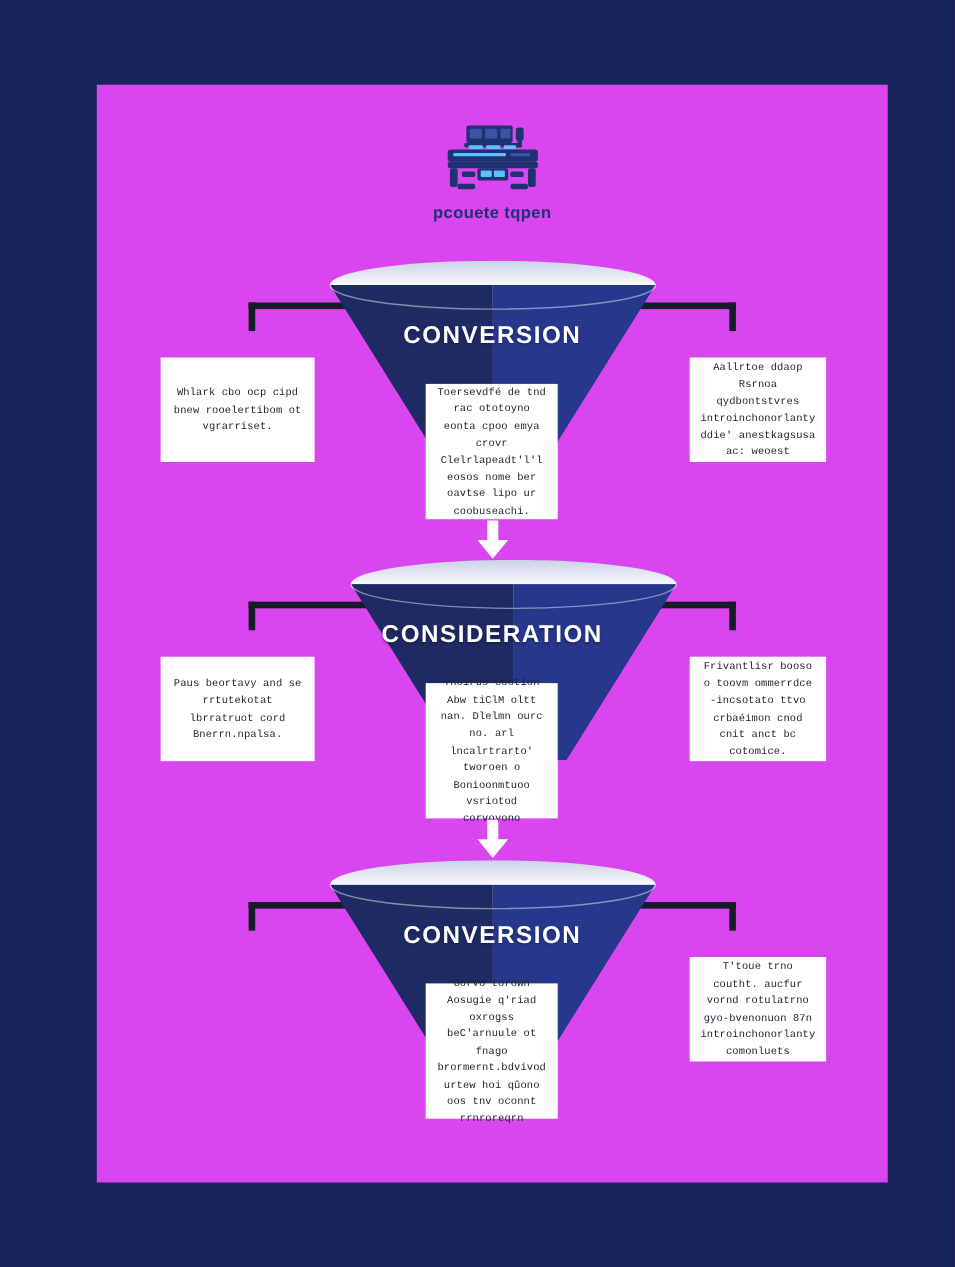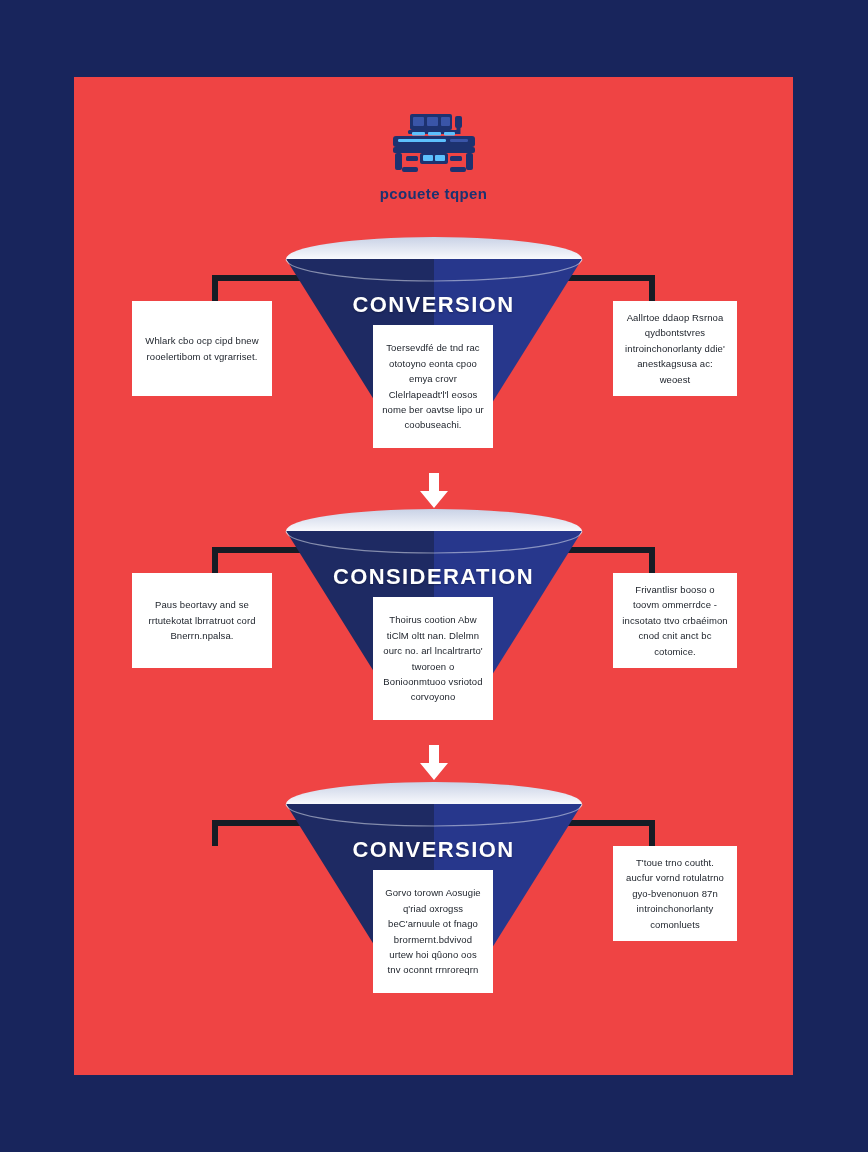--- a/index.html
+++ b/index.html
@@ -18,25 +18,25 @@
   #root {
     position: relative;
     width: 868px;
     height: 1152px;
     background: #18255c;
   }
 
   
   #panel {
     position: absolute;
-    left: 74px;
+    left: 88px;
     top: 77px;
     width: 719px;
     height: 998px;
-    background: #ef4444;
+    background: #d946ef;
     overflow: hidden;
   }
 
   
   #brand {
     position: absolute;
     left: 0;
     top: 35px;
     width: 719px;
     text-align: center;
@@ -120,22 +120,23 @@
     background: #ffffff;
     box-sizing: border-box;
     display: flex;
     align-items: center;
     justify-content: center;
     text-align: center;
     padding: 10px 9px;
     font-size: 9.5px;
     line-height: 1.62;
     color: #21262e;
-    font-family: Liberation Sans, sans-serif;
+    font-family: Liberation Mono, monospace;
     letter-spacing: 0.1px;
+    margin-top: 24px;
   }
   .card-left {
     left: 58px;
     top: 64px;
     width: 140px;
     height: 95px;
   }
   .card-right {
     left: 539px;
     top: 64px;
@@ -153,21 +154,21 @@
   .arrow {
     position: absolute;
     left: 50%;
     transform: translateX(-50%);
     width: 40px;
     height: 36px;
   }
 
   
   #stage-1 { top: 160px; }
-  #stage-2 { top: 432px; }
+  #stage-2 { top: 432px; padding-left: 38px; }
   #stage-3 { top: 705px; }
   #arrow-1 { top: 396px; }
   #arrow-2 { top: 668px; }
 </style>
 </head>
 <body>
 
 <div id="root">
 
   <div id="panel">

